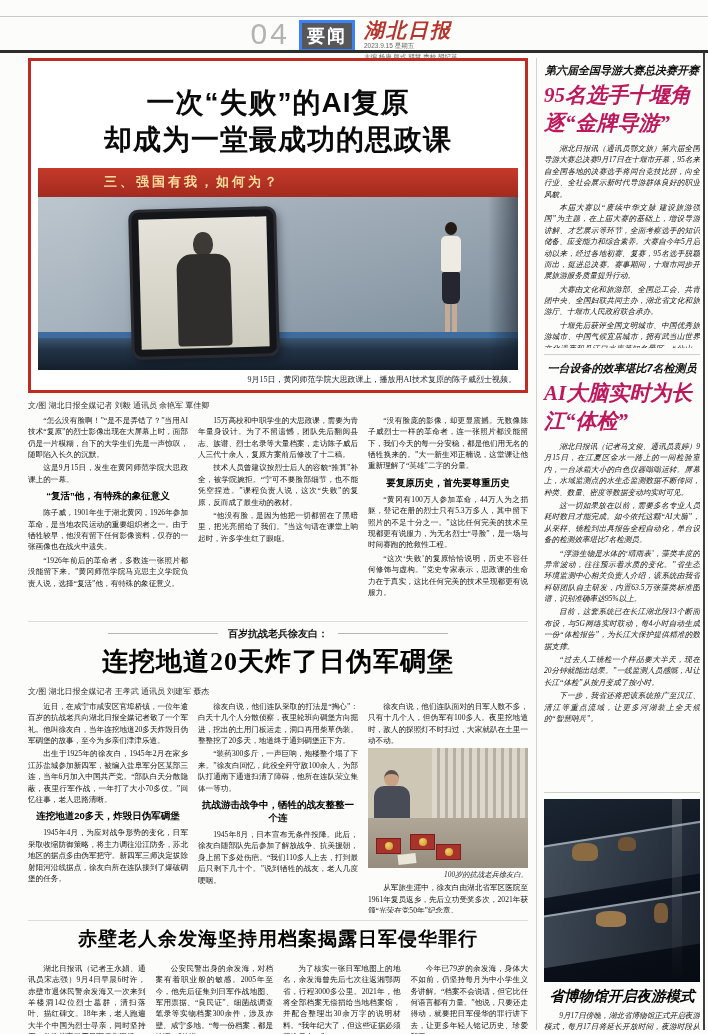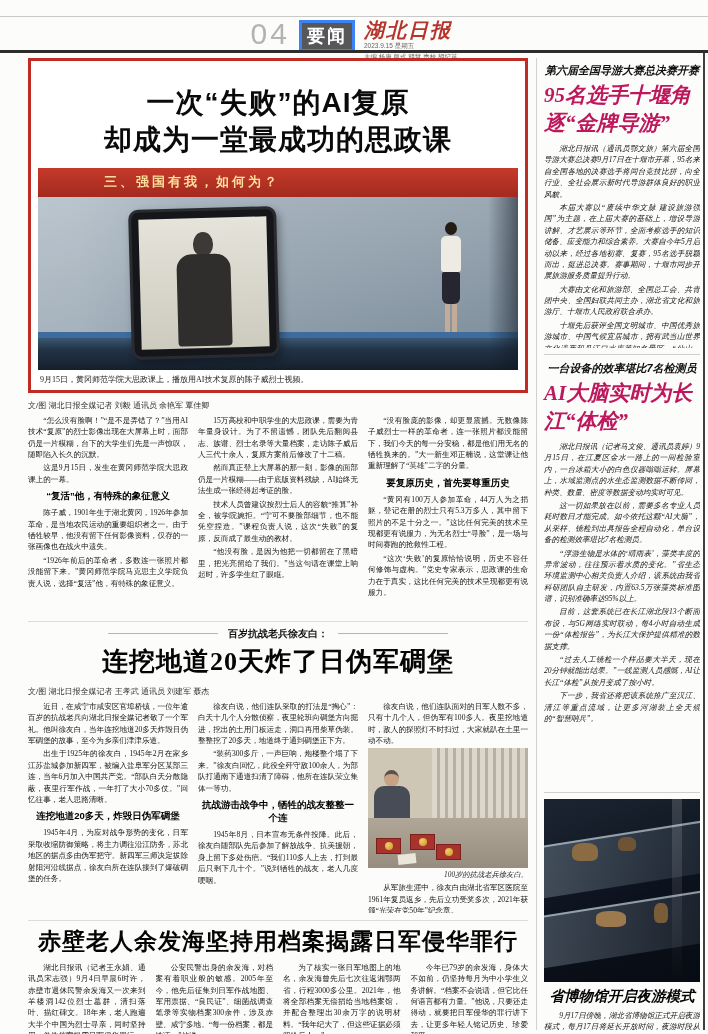--- a/index.html
+++ b/index.html
@@ -51,21 +51,21 @@
             width:20px; height:24px; background:#3d3936; border-radius:50% 50% 45% 45%; }
   .fig-body { position:absolute; top:36px; left:50%; transform:translateX(-50%);
             width:54px; height:92px; background:#302e2c; border-radius:15px 15px 4px 4px; }
   .lecturer { position:absolute; right:54px; bottom:38px; width:26px;
               display:flex; flex-direction:column; align-items:center; }
   .lect-head { width:12px; height:13px; background:#241c14; border-radius:50%; }
   .lect-top { width:20px; height:36px; background:#edebe3; border-radius:5px 5px 3px 3px; margin-top:1px; }
   .lect-skirt { width:18px; height:32px; background:#262630; border-radius:2px 2px 6px 6px; }
   .lect-legs { width:12px; height:28px;
                background:linear-gradient(90deg,#c3ab97 0 38%,transparent 38% 62%,#c3ab97 62% 100%); }
-  .lead-caption { font-size:8px; color:#222; padding:4px 2px 1px;
+  .lead-caption { text-align:right; font-size:8px; color:#222; padding:4px 2px 1px;
                   font-family:"Liberation Serif", serif; }
   
   .byline { font-size:8px; color:#333; margin:7px 0 4px; }
   .cols { display:flex; gap:10px; }
   .col { flex:1; min-width:0; overflow:hidden; }
   .col p, .r-body p { font-size:7.6px; line-height:1.5; text-align:justify; text-indent:2em;
            color:#141414; font-family:"Liberation Serif", serif; margin-bottom:2px; }
   .col-subhead { text-align:center; font-size:9.5px; font-weight:bold; margin:5px 0 4px;
                  color:#000; font-family:"Liberation Sans", sans-serif; }
   .lead-cols { height:198px; }
@@ -93,21 +93,21 @@
   .vp-b1 { left:8px; bottom:14px; }
   .vp-b2 { left:42px; bottom:18px; }
   .vp-b3 { left:68px; bottom:8px; }
   .vp-paper { position:absolute; width:18px; height:10px; background:#eae6da;
        left:30px; bottom:4px; transform:rotate(-6deg); }
   .photo-cap { font-size:7.3px; text-align:right; color:#222; margin-bottom:2px;
                font-family:"Liberation Serif", serif;font-style:italic; }
   
   .story3 { margin-top:7px; padding-top:5px; border-top:1px solid #dcdcda; }
   .story3-headline { text-align:center; font-family:"Liberation Serif", serif; font-weight:900;
-                     font-size:23px; color:#050505; margin-bottom:5px; letter-spacing:1px; }
+                     font-size:19px; color:#050505; margin-bottom:11px; letter-spacing:1px; }
   .story3-cols { height:100px; }
   
   .r-kicker { text-align:center; font-size:11px; font-weight:bold; color:#111; margin-top:5px; }
   .r-headline { text-align:left; font-family:"Liberation Serif", serif; font-weight:900;
                 font-size:21px; color:#be185d; margin:3px 0 6px; }
   .r-body { overflow:hidden; }
   .r-body-1 { height:205px; }
   .r-body-2 { height:345px; }
   .r-divider { height:1px; background:#cfcfcd; margin:6px 0; }
   .r3-photo { height:183px; position:relative; overflow:hidden; margin-bottom:5px;
@@ -188,21 +188,20 @@
             </div>
           <h3 class="col-subhead">“复活”他，有特殊的象征意义</h3>
           <div>
               <p>陈子威，1901年生于湖北黄冈，1926年参加革命，是当地农民运动的重要组织者之一。由于牺牲较早，他没有留下任何影像资料，仅存的一张画像也在战火中遗失。</p>
               <p>“1926年前后的革命者，多数连一张照片都没能留下来。”黄冈师范学院马克思主义学院负责人说，选择“复活”他，有特殊的象征意义。</p>
             </div>
         </div>
         <div class="col">
           <div>
               <p>15万高校和中职学生的大思政课，需要为青年量身设计。为了不留遗憾，团队先后翻阅县志、族谱、烈士名录等大量档案，走访陈子威后人三代十余人，复原方案前后修改了十二稿。</p>
-              <p>然而真正登上大屏幕的那一刻，影像的面部仍是一片模糊——由于底版资料残缺，AI始终无法生成一张经得起考证的脸。</p>
               <p>技术人员曾建议按烈士后人的容貌“推算”补全，被学院婉拒。“宁可不要脸部细节，也不能凭空捏造。”课程负责人说，这次“失败”的复原，反而成了最生动的教材。</p>
               <p>“他没有脸，是因为他把一切都留在了黑暗里，把光亮留给了我们。”当这句话在课堂上响起时，许多学生红了眼眶。</p>
             </div>
         </div>
         <div class="col">
           <div>
               <p>“没有脸庞的影像，却更显震撼。无数像陈子威烈士一样的革命者，连一张照片都没能留下，我们今天的每一分安稳，都是他们用无名的牺牲换来的。”大一新生邓正楠说，这堂课让他重新理解了“英雄”二字的分量。</p>
             </div>
           <h3 class="col-subhead">要复原历史，首先要尊重历史</h3>
           <div>

